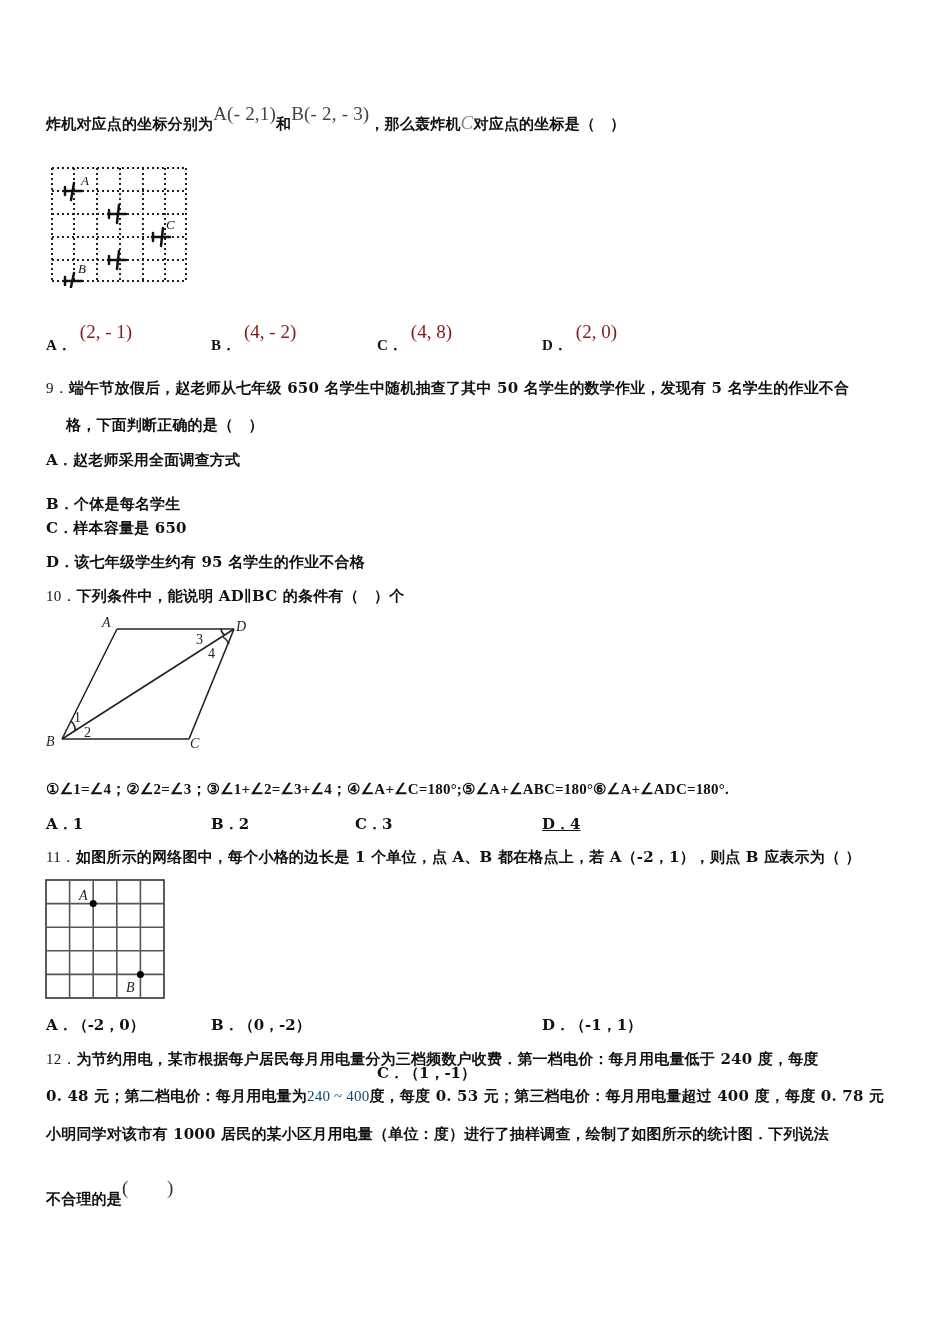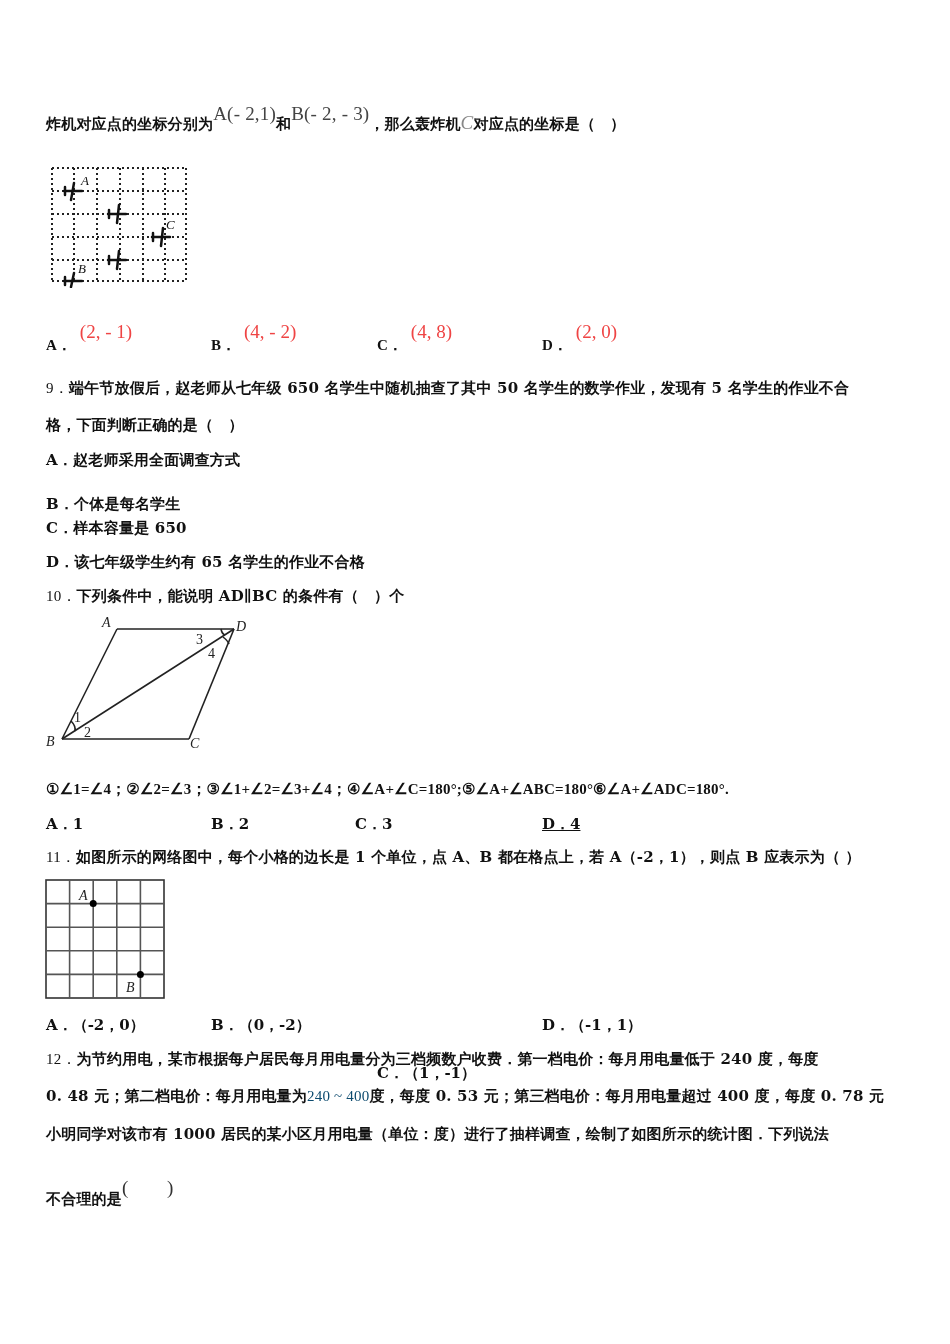--- a/index.html
+++ b/index.html
@@ -5,21 +5,21 @@
   html, body { margin: 0; padding: 0; background: #ffffff; }
   body { width: 950px; height: 1344px; position: relative; overflow: hidden;
          font-family: "DejaVu Serif", "Liberation Serif", serif; color: #111; }
   .line { position: absolute; left: 46px; font-size: 15px; font-weight: bold; white-space: nowrap; letter-spacing: 0.2px; }
   .math { font-family: "Liberation Serif", "DejaVu Serif", serif; font-weight: normal; color: #444; font-size: 19px; position: relative; }
   .math.sup { top: -9px; }
   .math.small { font-size: 15px; color: #0c4a6e; }
   .qnum { font-weight: normal; font-family: "Liberation Serif", serif; }
   .opt { position: absolute; font-size: 15px; font-weight: bold; white-space: nowrap; }
   .opt .label { font-family: "Liberation Serif", serif; font-weight: bold; }
-  .opt .val { font-family: "Liberation Serif", serif; font-weight: normal; font-size: 19px; color: #ef4444; position: relative; top: -12px; margin-left: 8px; }
+  .opt .val { font-family: "Liberation Serif", serif; font-weight: normal; font-size: 19px; color: #7f1d1d; position: relative; top: -12px; margin-left: 8px; }
   .fig { position: absolute; }
   .paren { font-family: "Liberation Serif", serif; font-weight: normal; font-size: 19px; color: #333; position: relative; top: -10px; }
 </style>
 </head>
 <body>
 
 <div class="line" style="top:112px;">
   <span>炸机对应点的坐标分别为</span><span class="math sup">A(- 2,1)</span><span>和</span><span class="math sup">B(- 2, - 3)</span><span>，那么轰炸机</span><span class="math" style="color:#888;font-style:italic;">C</span><span>对应点的坐标是（　）</span>
 </div>
 
@@ -89,33 +89,33 @@
 <div class="opt" style="left:377px; top:333px;">
   <span class="label">C．</span><span class="val">(4, 8)</span>
 </div>
 <div class="opt" style="left:542px; top:333px;">
   <span class="label">D．</span><span class="val">(2, 0)</span>
 </div>
 
 <div class="line" style="top:379px;">
   <span class="qnum">9．</span><span>端午节放假后，赵老师从七年级 650 名学生中随机抽查了其中 50 名学生的数学作业，发现有 5 名学生的作业不合</span>
 </div>
-<div class="line" style="top:416px;">格，下面判断正确的是（　）</div>
+<div class="line" style="top:416px;margin-left:20px;">格，下面判断正确的是（　）</div>
 
 <div class="line" style="top:451px;">
   <span>A．</span><span>赵老师采用全面调查方式</span>
 </div>
 <div class="line" style="top:495px;">
   <span>B．</span><span>个体是每名学生</span>
 </div>
 <div class="line" style="top:519px;">
   <span>C．</span><span>样本容量是 650</span>
 </div>
 <div class="line" style="top:553px;">
-  <span>D．</span><span>该七年级学生约有 65 名学生的作业不合格</span>
+  <span>D．</span><span>该七年级学生约有 95 名学生的作业不合格</span>
 </div>
 
 <div class="line" style="top:587px;">
   <span class="qnum">10．</span><span>下列条件中，能说明 AD∥BC 的条件有（　）个</span>
 </div>
 
 <div class="fig" style="left:44px; top:614px; width:210px; height:140px;">
   <svg width="210" height="140" viewBox="0 0 210 140">
     <g stroke="#222" stroke-width="1.6" fill="none">
       <line x1="73" y1="15" x2="190" y2="15"></line>

